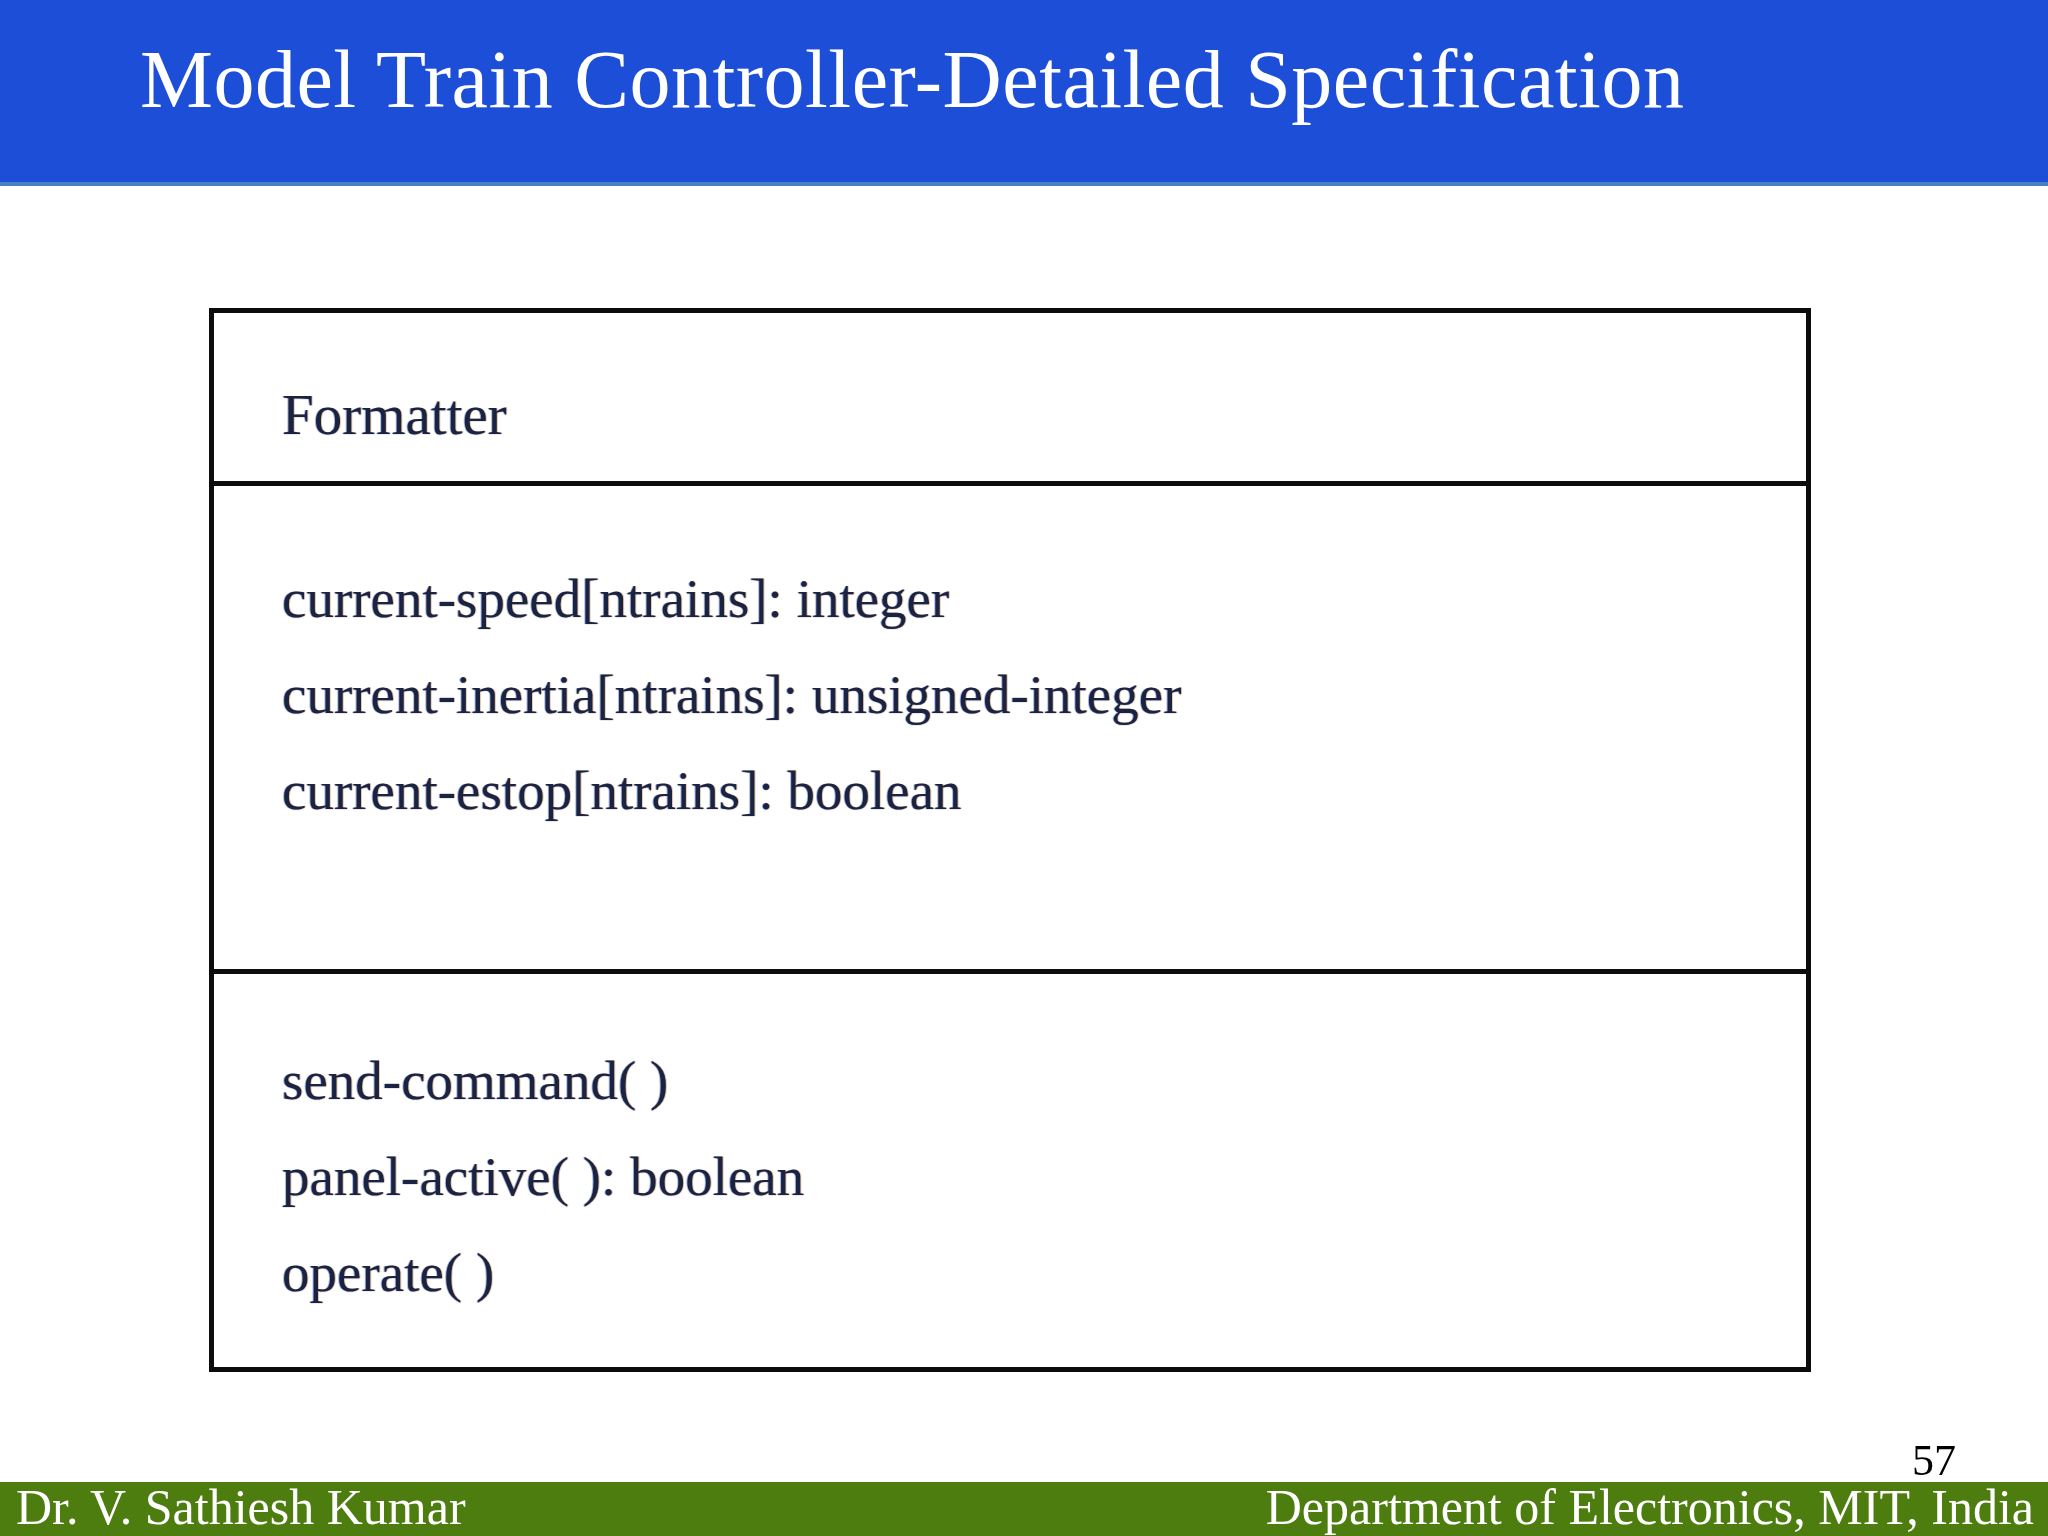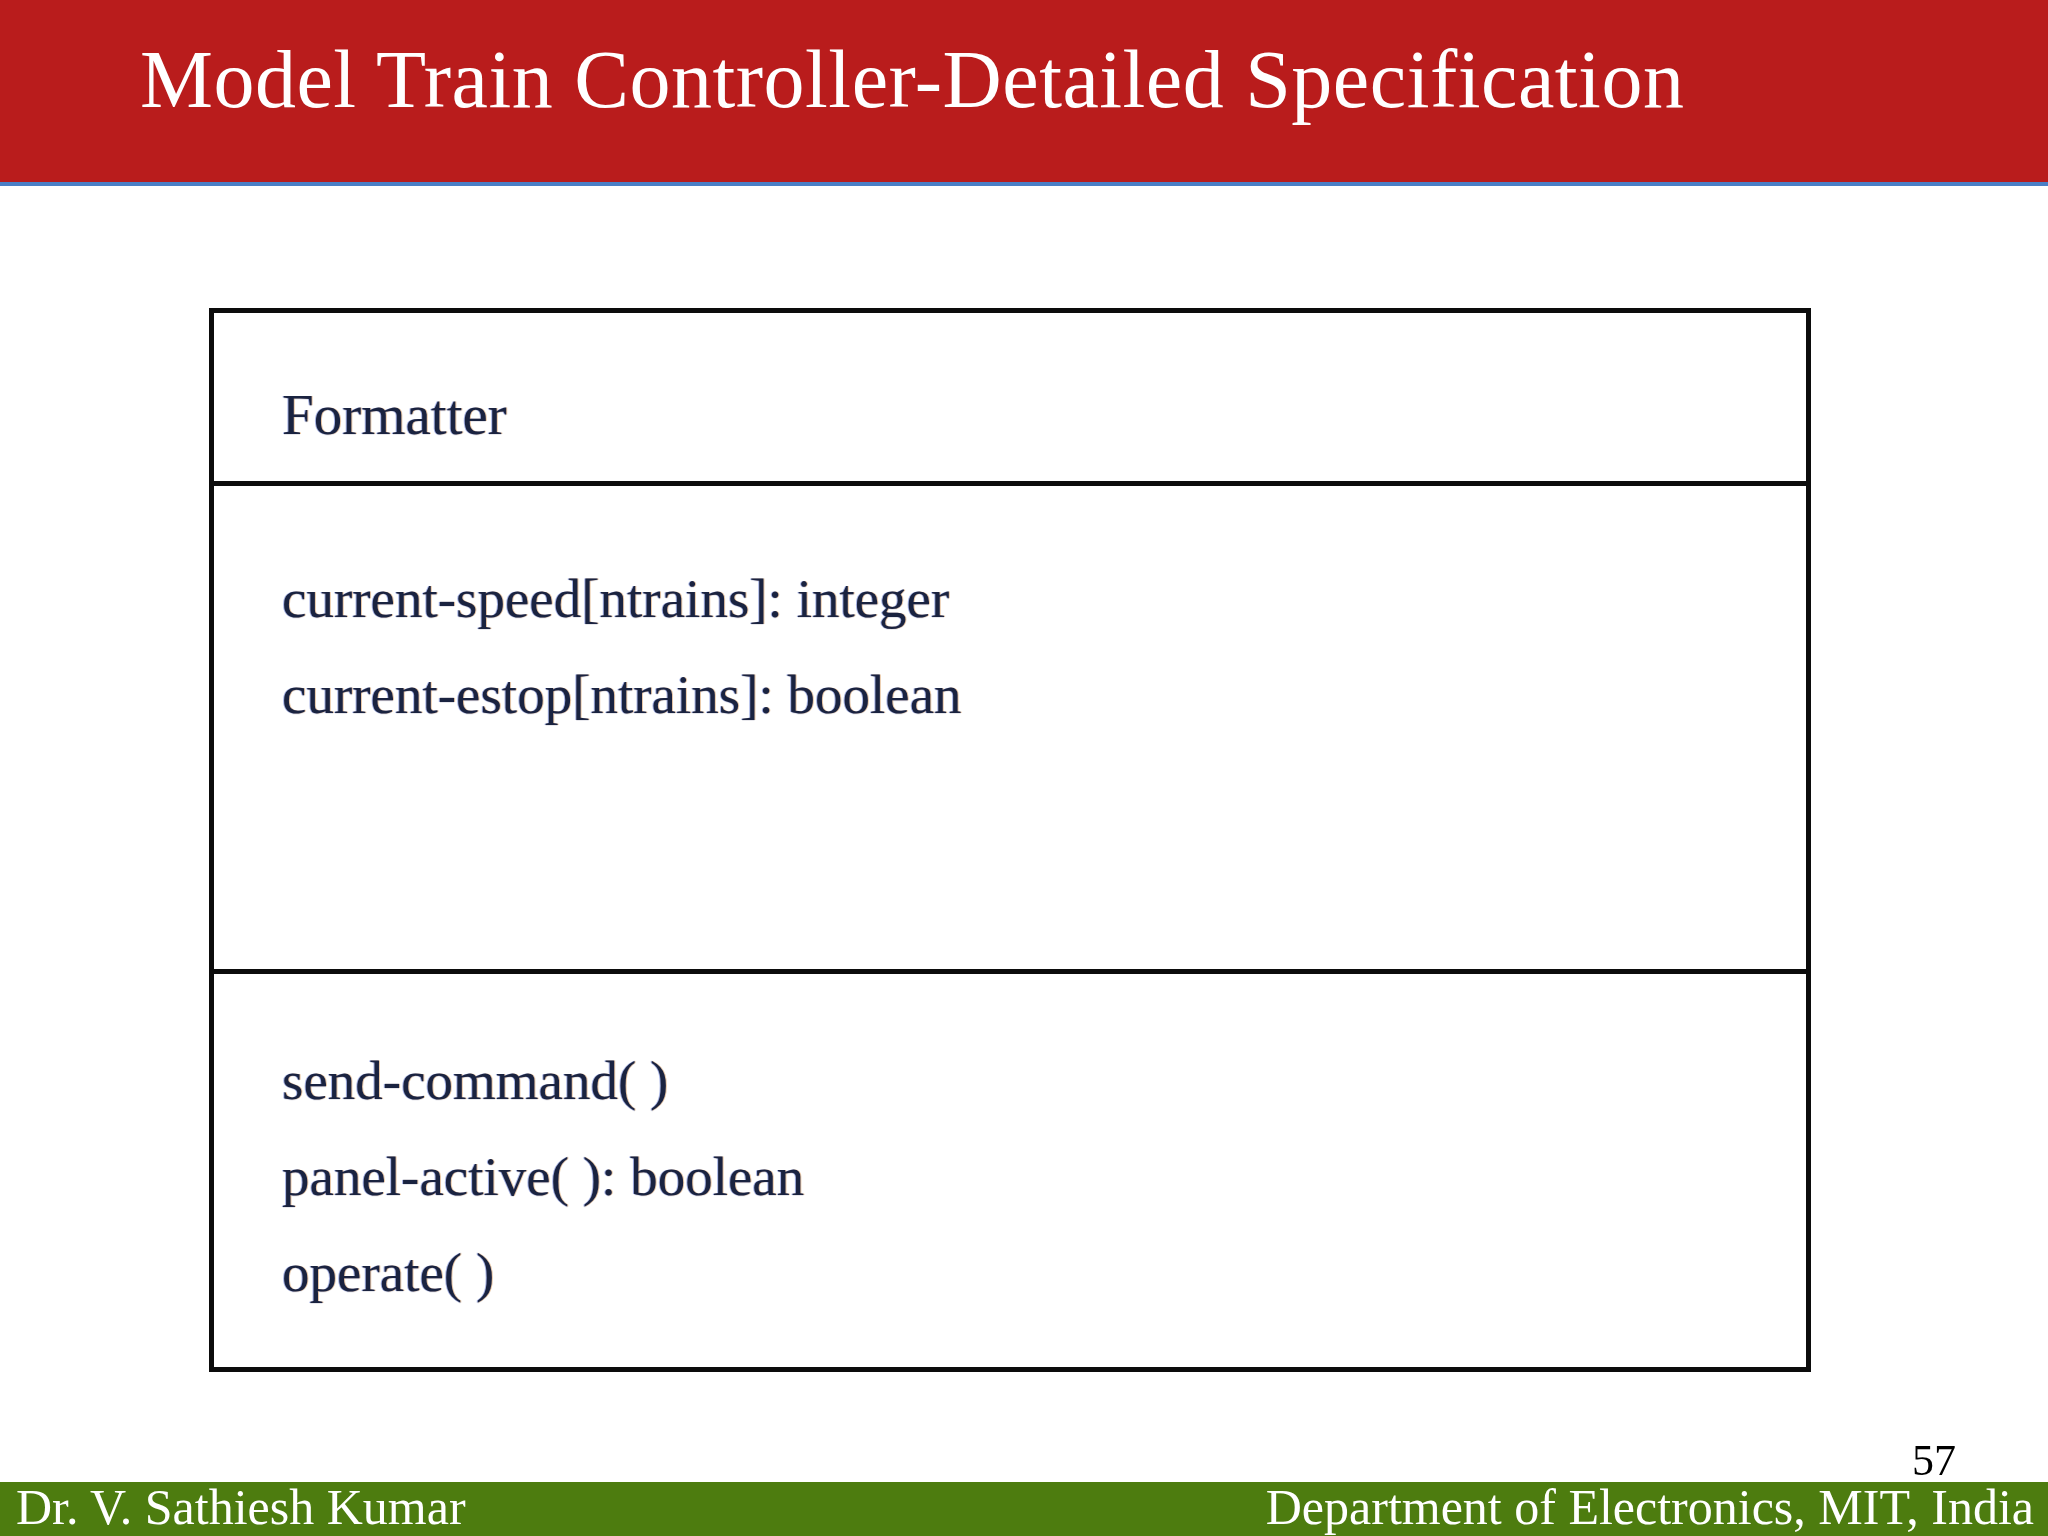--- a/index.html
+++ b/index.html
@@ -15,21 +15,21 @@
     font-family: "Liberation Serif", serif;
   }
 
   
   .title-banner {
     position: absolute;
     left: 0;
     top: 0;
     width: 2048px;
     height: 186px;
-    background: #b91c1c;
+    background: #1d4ed8;
     box-sizing: border-box;
   }
   .title-banner-edge {
     position: absolute;
     left: 0;
     top: 182px;
     width: 2048px;
     height: 4px;
     background: #4a7fc6;
   }
@@ -152,20 +152,21 @@
 </div>
 
 <div class="class-box">
 
   <div class="class-section class-name-section">
     <div class="uml-text class-title">Formatter</div>
   </div>
 
   <div class="class-section class-attrs-section">
     <div class="uml-text uml-line">current-speed[ntrains]: integer</div>
+    <div class="uml-text uml-line">current-inertia[ntrains]: unsigned-integer</div>
     <div class="uml-text uml-line">current-estop[ntrains]: boolean</div>
   </div>
 
   <div class="class-section class-ops-section">
     <div class="uml-text uml-line">send-command( )</div>
     <div class="uml-text uml-line">panel-active( ): boolean</div>
     <div class="uml-text uml-line">operate( )</div>
   </div>
 
 </div>

